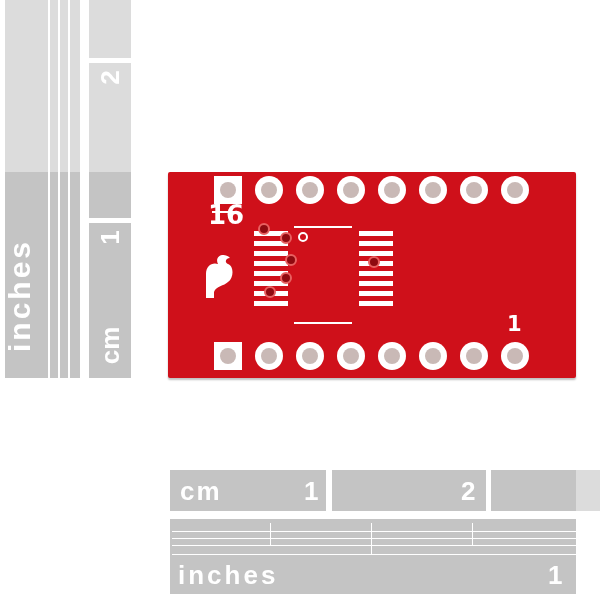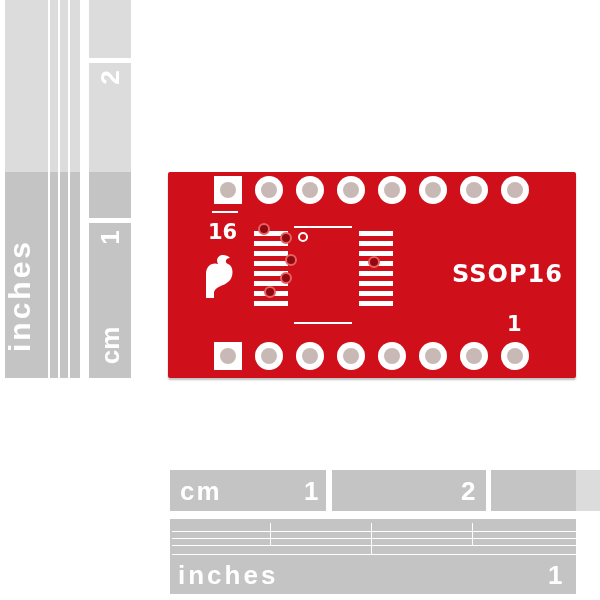--- a/index.html
+++ b/index.html
@@ -54,23 +54,22 @@
   <div class="sqpad" style="left:46px;top:170px;"></div>
   <div class="pad" style="left:87px;top:170px;"></div>
   <div class="pad" style="left:128px;top:170px;"></div>
   <div class="pad" style="left:169px;top:170px;"></div>
   <div class="pad" style="left:210px;top:170px;"></div>
   <div class="pad" style="left:251px;top:170px;"></div>
   <div class="pad" style="left:292px;top:170px;"></div>
   <div class="pad" style="left:333px;top:170px;"></div>
 
   <div class="line" style="left:44px;top:39px;width:26px;height:2px;"></div>
-  <div class="silk" style="left:40px;top:48px;font-size:21px;">16</div>
+  <div class="silk" style="left:40px;top:28px;font-size:26px;">16</div>
   <div class="silk" style="left:339px;top:140px;font-size:21px;">1</div>
-  <div class="silk" style="left:284px;top:88px;font-size:24px;letter-spacing:1px;">SSOP16</div>
 
   <svg class="abs" style="left:34px;top:80px;" width="34" height="48" viewBox="0 0 34 48">
     <path d="M4 46 L4 22 C4 14 10 10 16 12 C12 4 22 0 28 6 C24 6 22 10 26 12 C32 14 32 26 26 30 C22 34 14 34 12 40 L12 46 Z" fill="#fff"></path>
   </svg>
 
   <div class="line" style="left:126px;top:54px;width:58px;height:2px;"></div>
   <div class="line" style="left:126px;top:150px;width:58px;height:2px;"></div>
   <div class="abs" style="left:130px;top:60px;width:6px;height:6px;border:2px solid #fff;border-radius:50%;"></div>
 
   <div class="smd" style="left:86px;top:59px;"></div>

